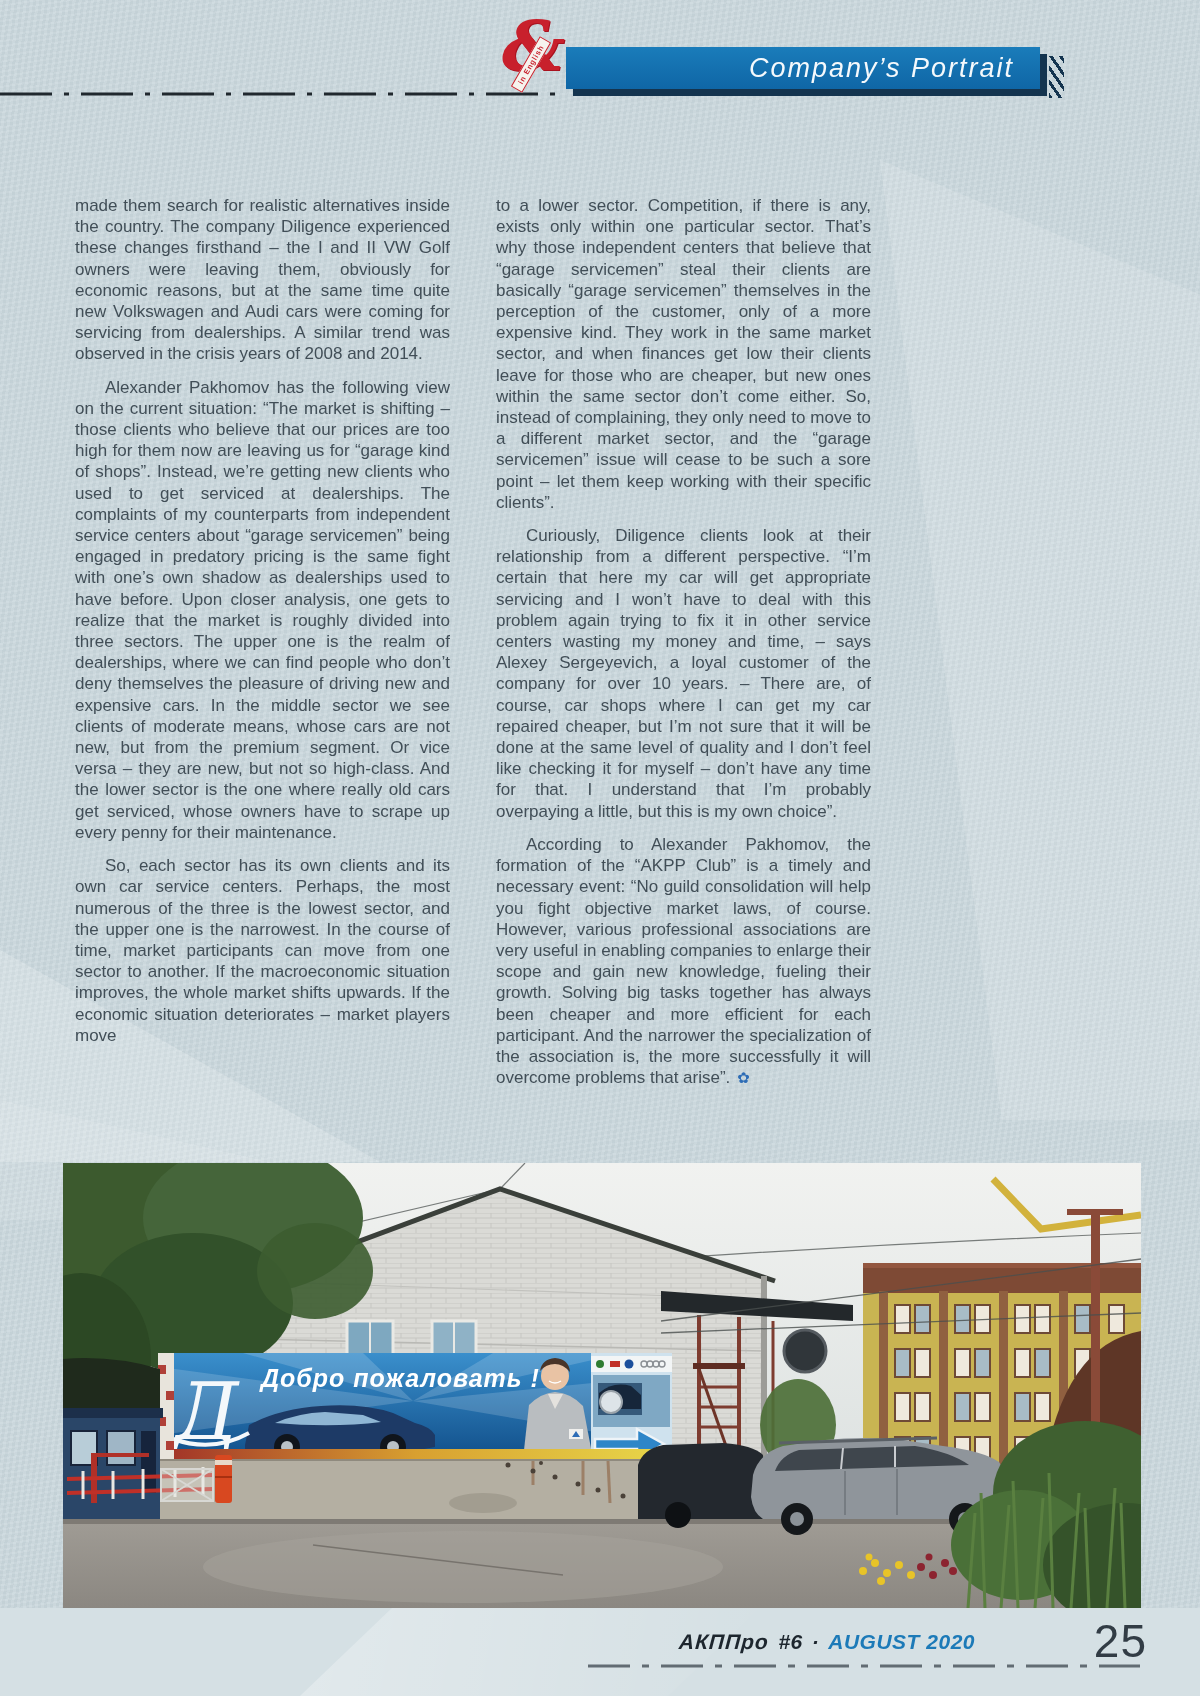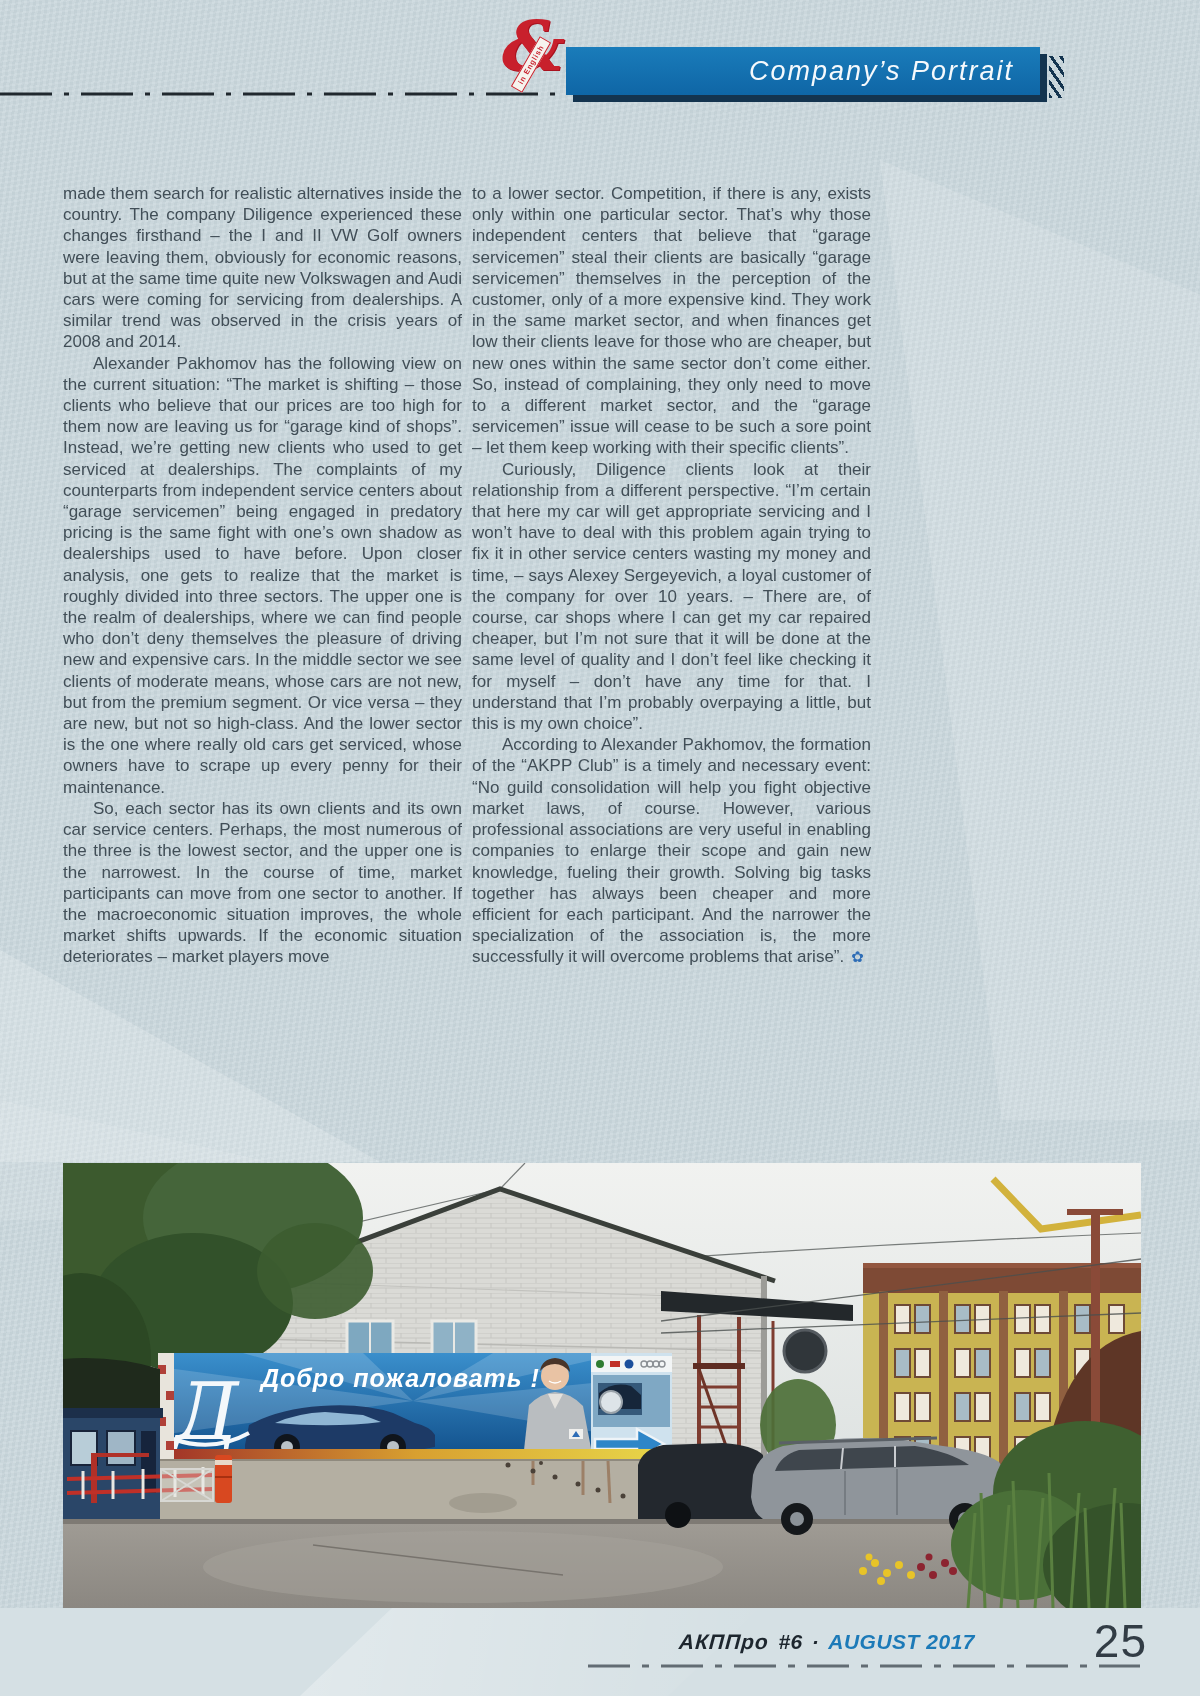--- a/index.html
+++ b/index.html
@@ -17,32 +17,32 @@
   .bg-shape.s3{left:0;top:1100px;width:520px;height:120px;background:rgba(255,255,255,.10);clip-path:polygon(0 0,100% 100%,0 100%);}
 
   
   .rule-top{position:absolute;left:0;top:90px;}
   .mag-logo{position:absolute;left:502px;top:18px;width:62px;height:80px;}
   .mag-logo .amp{position:absolute;left:0;top:-14px;font-family:"DejaVu Serif",serif;font-style:italic;font-weight:bold;
     font-size:70px;color:#c8202c;text-shadow:1px 1px 0 #a8121f;}
   .mag-logo .ribbon{position:absolute;left:0px;top:40px;width:56px;transform:rotate(-60deg);transform-origin:center;
     background:#f6f3ee;color:#c8202c;font-size:7.5px;font-weight:bold;letter-spacing:.8px;text-align:center;
     padding:1px 0;border:1px solid #c8202c;text-transform:none;}
-  .section-banner{position:absolute;left:566px;top:47px;width:474px;height:48px;
+  .section-banner{position:absolute;left:566px;top:47px;width:474px;height:42px;
     background:linear-gradient(#1a7cba,#0f66a6);box-shadow:7px 7px 0 0 #14344f;
     display:flex;align-items:center;justify-content:flex-end;padding-right:26px;box-sizing:border-box;}
   .section-banner .title{color:#f5f9fc;font-style:italic;font-size:27px;letter-spacing:2px;font-weight:500;}
   .banner-hatch{position:absolute;left:1049px;top:56px;width:15px;height:42px;
     background:repeating-linear-gradient(55deg,#14344f 0 3px,transparent 3px 8px);}
 
   
   .col{position:absolute;top:183px;width:399px;}
   .col.left{left:63px;}
-  .col.right{left:472px;}
-  .col p{margin:0;text-align:justify;font-size:17px;line-height:21.2px;color:#414e57;hyphens:auto;}
+  .col.right{left:484px;}
+  .col p{margin:12px;text-align:justify;font-size:17px;line-height:21.2px;color:#414e57;hyphens:auto;}
   .col p.indent{text-indent:30px;}
   .endmark{color:#2e6db6;font-size:15px;margin-left:7px;}
 
   
   .photo{position:absolute;left:63px;top:1163px;width:1078px;height:445px;overflow:hidden;background:#e4e8e7;}
   .photo svg{display:block;width:100%;height:100%;}
 
   
   .footer{position:absolute;left:0;top:1608px;width:1200px;height:88px;background:#d5e0e4;}
   .footer::before{content:"";position:absolute;left:300px;top:0;width:460px;height:100%;
@@ -411,19 +411,19 @@
     </g>
   </g>
 </svg>
 </div>
 
 <div class="footer">
   <div class="footer-meta">
     <span class="mag">АКППро</span>
     <span class="issue">#6</span>
     <span class="sep">·</span>
-    <span class="date">AUGUST 2017</span>
+    <span class="date">AUGUST 2020</span>
   </div>
   <div class="page-num">25</div>
   <svg class="rule-bottom" width="552" height="8">
     <line x1="0" y1="4" x2="552" y2="4" stroke="#4e5860" stroke-width="3" stroke-dasharray="42 12 7 12" opacity=".85"></line>
   </svg>
 </div>
 
 </body></html>

